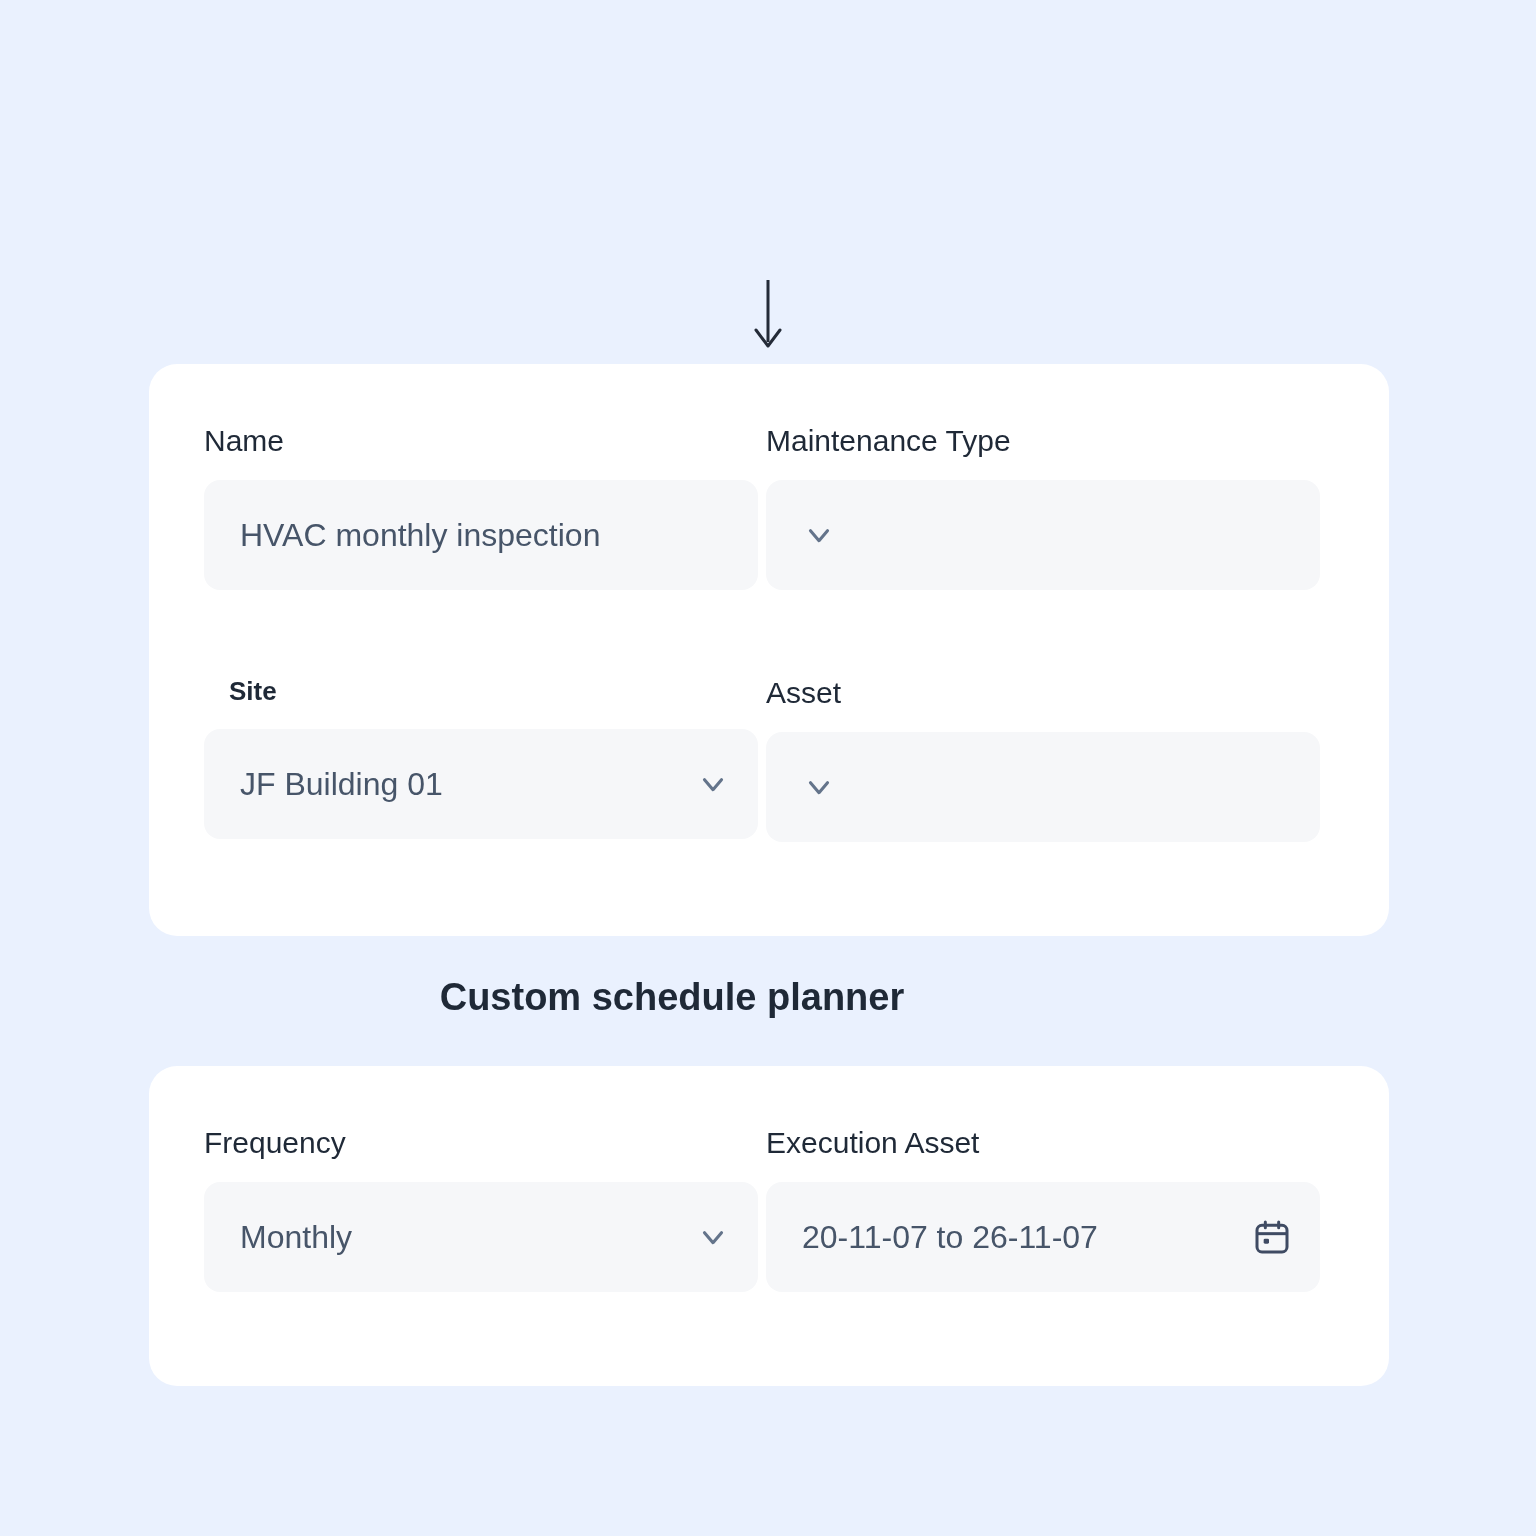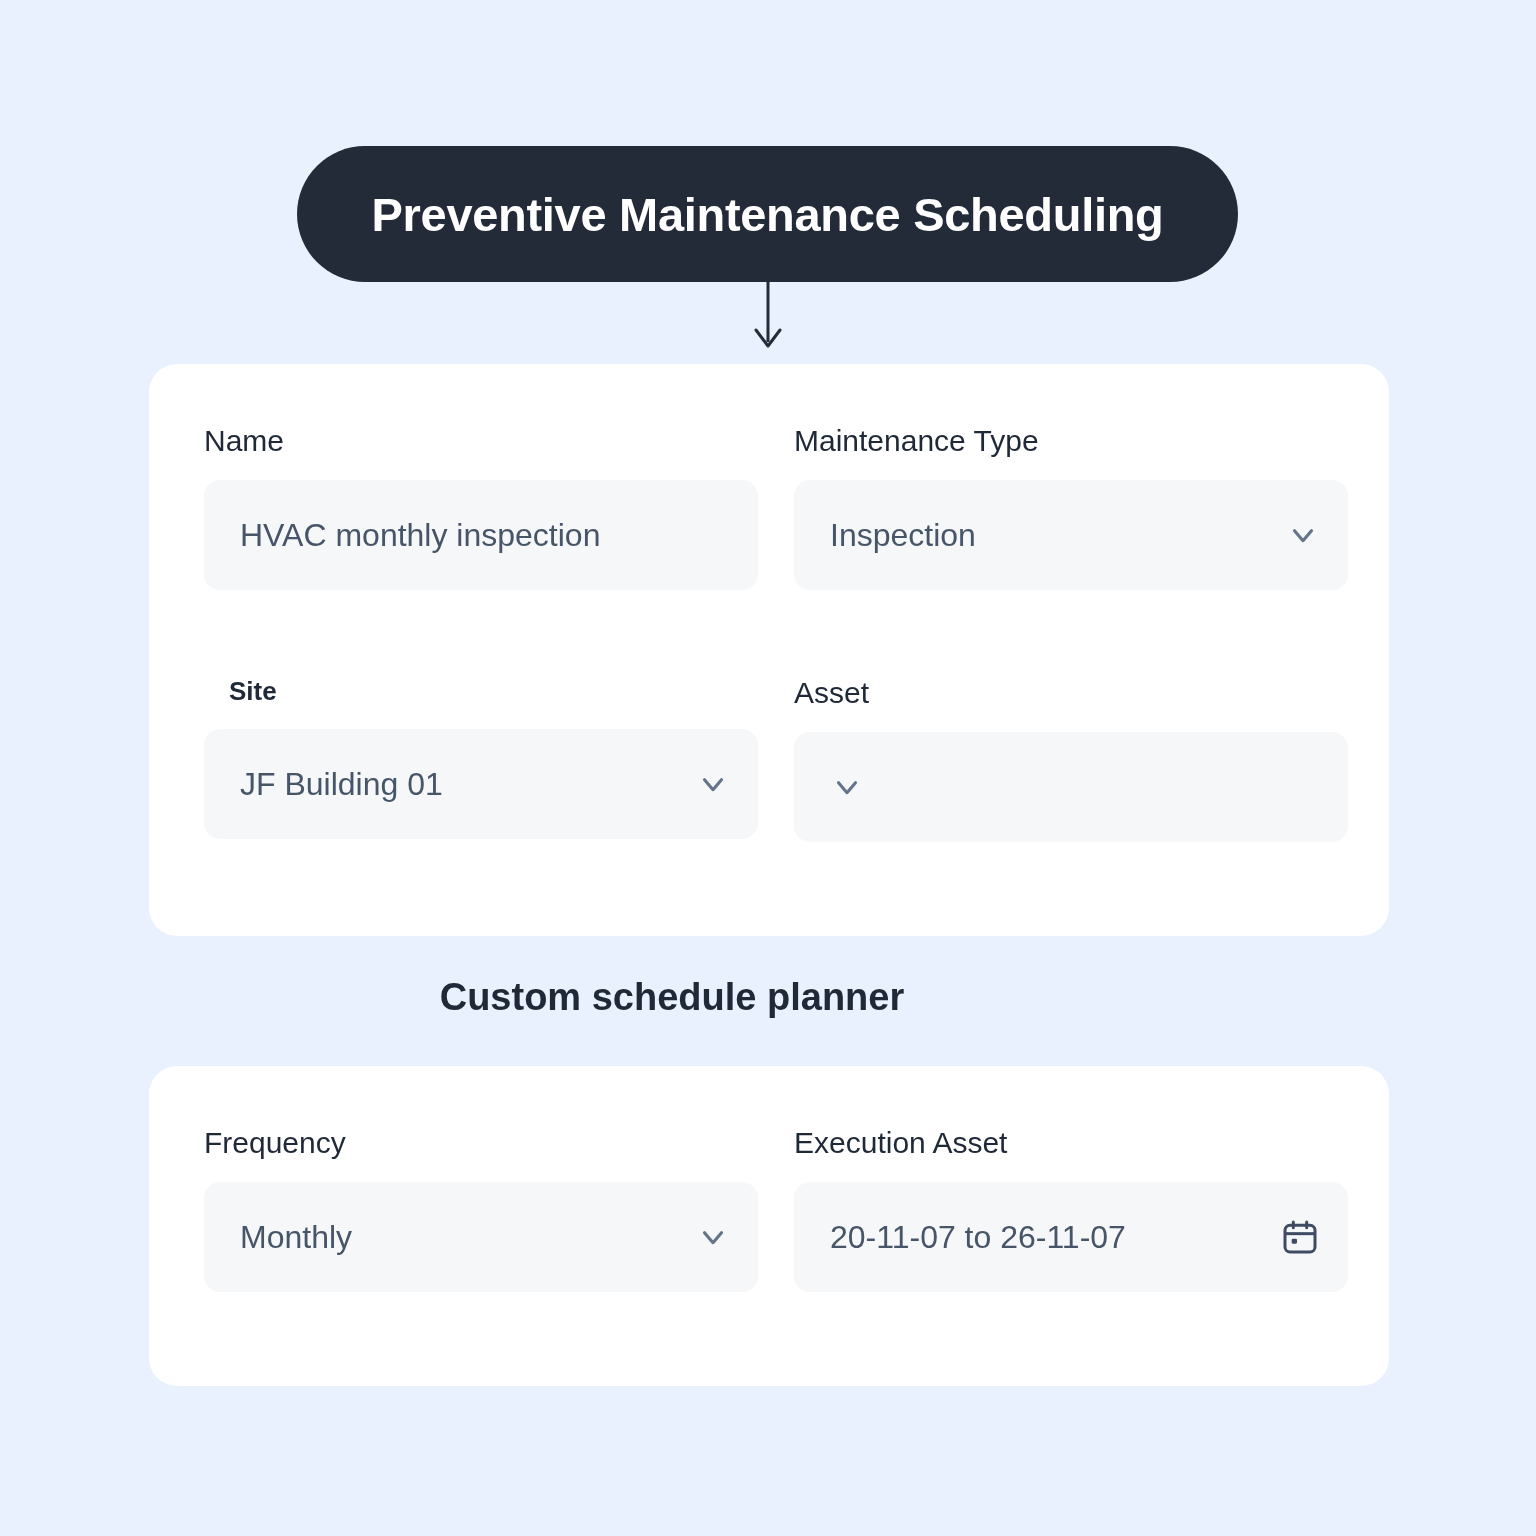--- a/index.html
+++ b/index.html
@@ -109,21 +109,21 @@
     width: 40px;
     height: 40px;
     flex: none;
     display: block;
   }
 
   
   .row {
     position: absolute;
     display: flex;
-    gap: 36px;
+    gap: 8px;
   }
   .col {
     width: 554px;
   }
 
   .row1 { left: 204px; top: 424px; }
   .row2 { left: 204px; top: 676px; }
   .row3 { left: 204px; top: 1126px; }
 
   .row2 .col:first-child .field-label { padding-left: 25px; }
@@ -138,44 +138,40 @@
     font-size: 38px;
     font-weight: bold;
     color: #1f2937;
   }
 </style>
 </head>
 <body>
 
 <div class="page">
 
-  <div class="title-pill">
-    <span class="title-text">Preventive Maintenance Scheduling</span>
-  </div>
 
   <div class="arrow">
     <svg viewBox="0 0 64 80" width="64" height="80" aria-hidden="true">
       <line x1="32" y1="0" x2="32" y2="62" stroke="#242b38" stroke-width="3"></line>
       <polyline points="20,50 32,66 44,50" fill="none" stroke="#242b38" stroke-width="3" stroke-linecap="round" stroke-linejoin="round"></polyline>
     </svg>
   </div>
 
   <div class="card card-top"></div>
 
   <div class="row row1">
     <div class="col">
       <div class="field-label">Name</div>
       <div class="field-box">
         <span class="field-value">HVAC monthly inspection</span>
       </div>
     </div>
     <div class="col">
       <div class="field-label">Maintenance Type</div>
       <div class="field-box">
-        <span class="field-value">Inspection</span>
         <span class="chev">
           <svg viewBox="0 0 24 24" width="34" height="34" aria-hidden="true">
             <polyline points="6,9 12,16 18,9" fill="none" stroke="#64748b" stroke-width="2.2" stroke-linecap="round" stroke-linejoin="round"></polyline>
           </svg>
         </span>
       </div>
     </div>
   </div>
 
   <div class="row row2">

